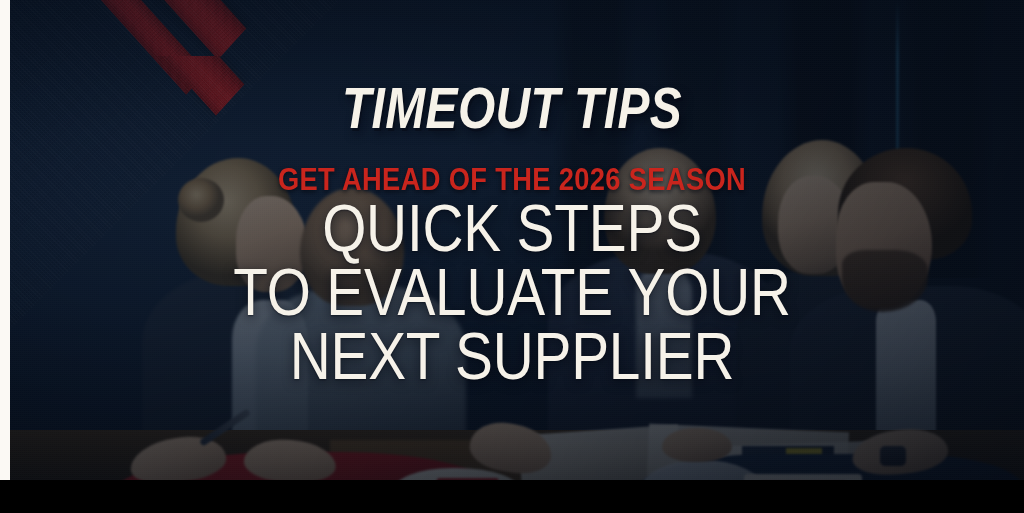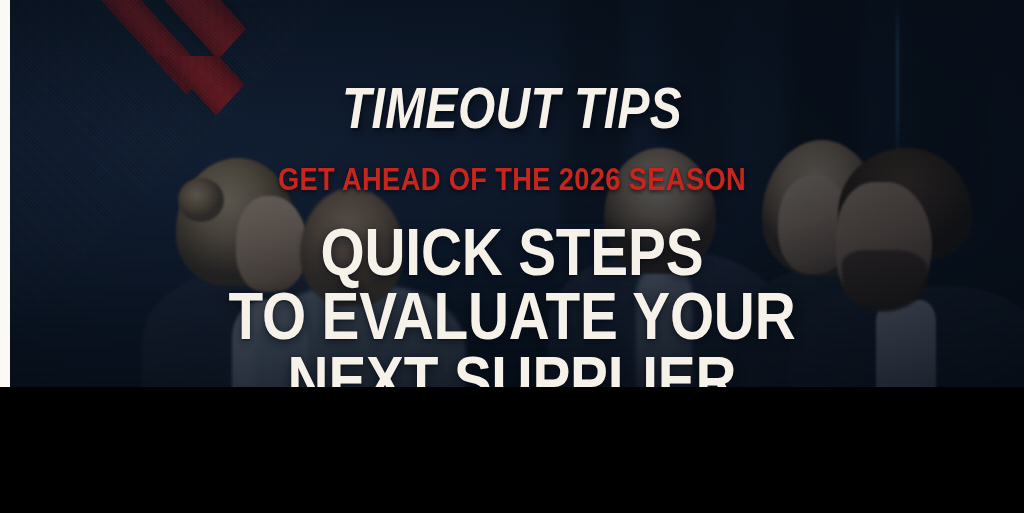--- a/index.html
+++ b/index.html
@@ -8,21 +8,21 @@
   html, body {
     width:1024px; height:513px;
     overflow:hidden;
     background:#000;
     font-family:"Liberation Sans", sans-serif;
   }
 
   
   #banner {
     position:relative;
-    width:1024px; height:387px;
+    width:1024px; height:480px;
     overflow:hidden;
     background:#0A1628;
   }
 
   
   .bg-layer { position:absolute; inset:0; }
 
   
   .bg-base {
     background:
@@ -373,23 +373,23 @@
     font-size:31px;
     line-height:1;
     letter-spacing:.4px;
     color:#C9251D;
     transform:scaleX(.88);
     text-shadow:0 2px 5px rgba(4,8,16,.72);
   }
 
   .headline {
     position:absolute;
-    left:0; right:0; top:220px;
+    left:0; right:0; top:196px;
     font-family:"Liberation Sans Narrow","Liberation Sans", sans-serif;
-    font-weight:700;
+    font-weight:400;
     color:#F6F2E9;
     font-size:66px;
     line-height:64px;
     letter-spacing:-.2px;
     text-shadow:0 3px 12px rgba(4,8,18,.62), 0 1px 2px rgba(4,8,18,.5);
   }
   .headline .hl {
     display:block;
     transform:scaleX(.86);
   }

